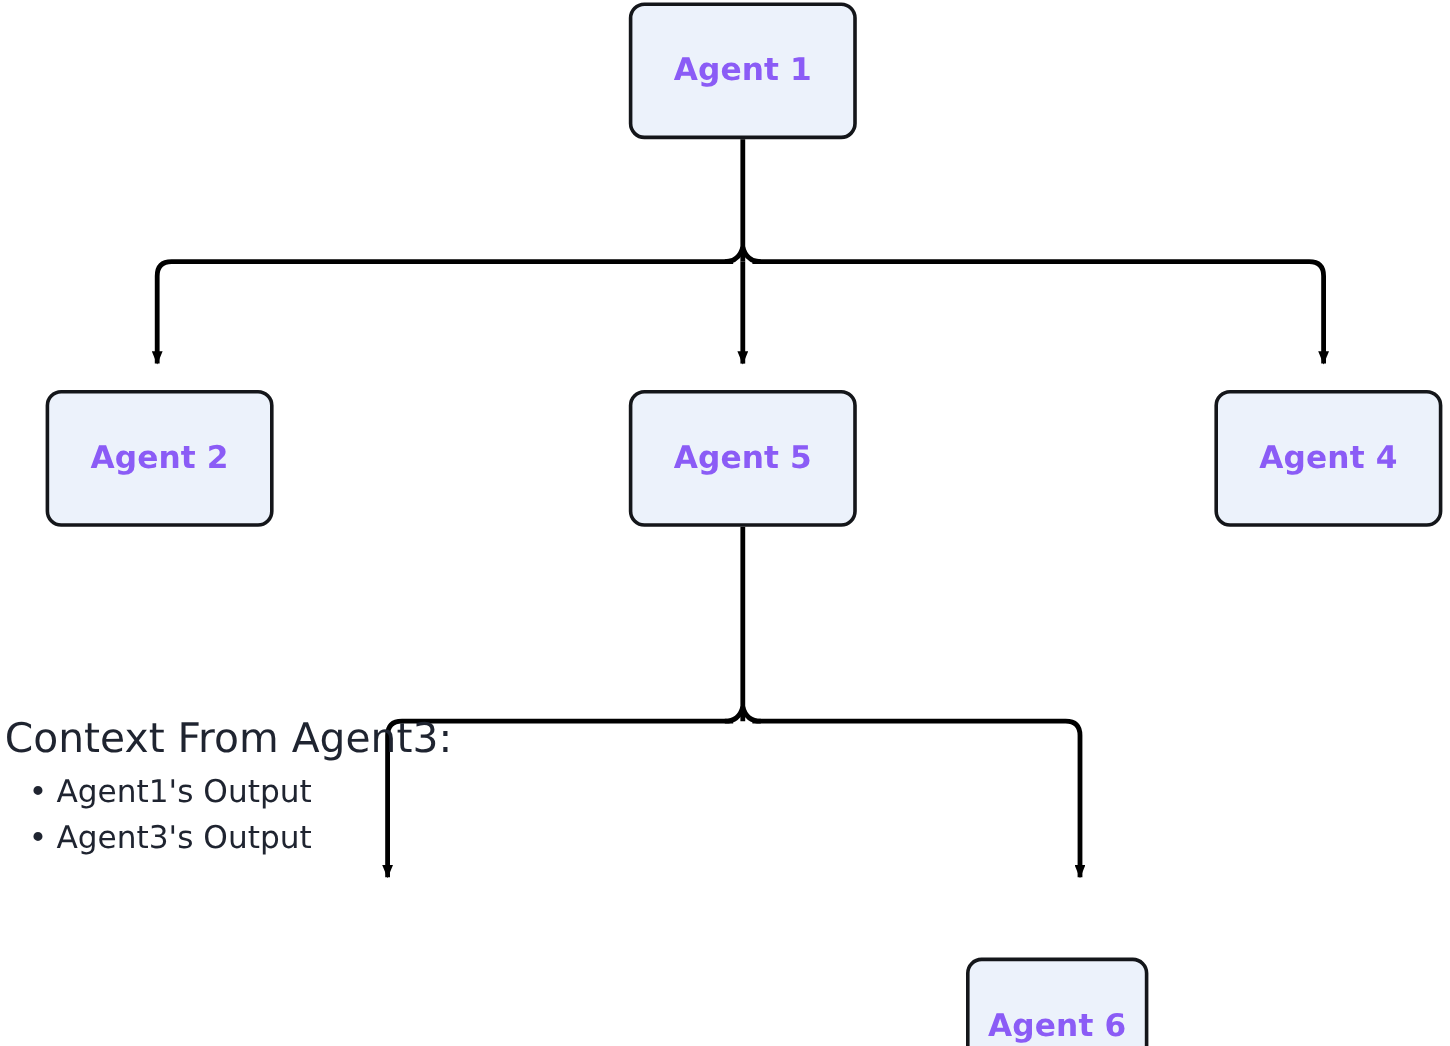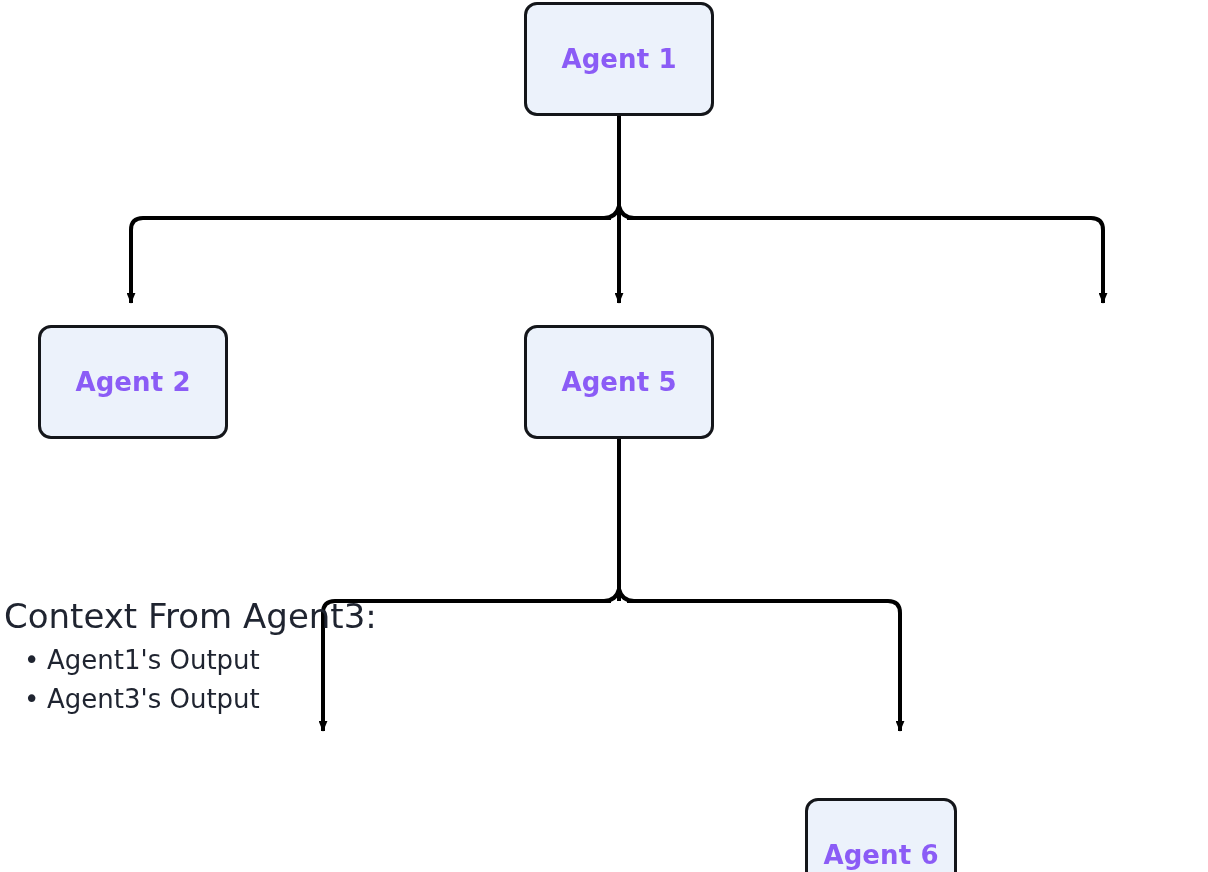--- a/index.html
+++ b/index.html
@@ -117,20 +117,23 @@
   </div>
 
   <div class="node" style="left:38px; top:325px; width:190px; height:114px;justify-content:center;">
     <span class="node-label">Agent 2</span>
   </div>
 
   <div class="node" style="left:524px; top:325px; width:190px; height:114px;">
     <span class="node-label">Agent 5</span>
   </div>
 
+  <div class="node" style="left:1012px; top:325px; width:190px; height:114px;">
+    <span class="node-label">Agent 4</span>
+  </div>
 
 
   <div class="node" style="left:805px; top:753px; width:152px; height:114px;margin-top:45px;">
     <span class="node-label">Agent 6</span>
   </div>
 
   <div id="context-note">
     <div class="note-title">Context From Agent3:</div>
     <ul class="note-list">
       <li>

